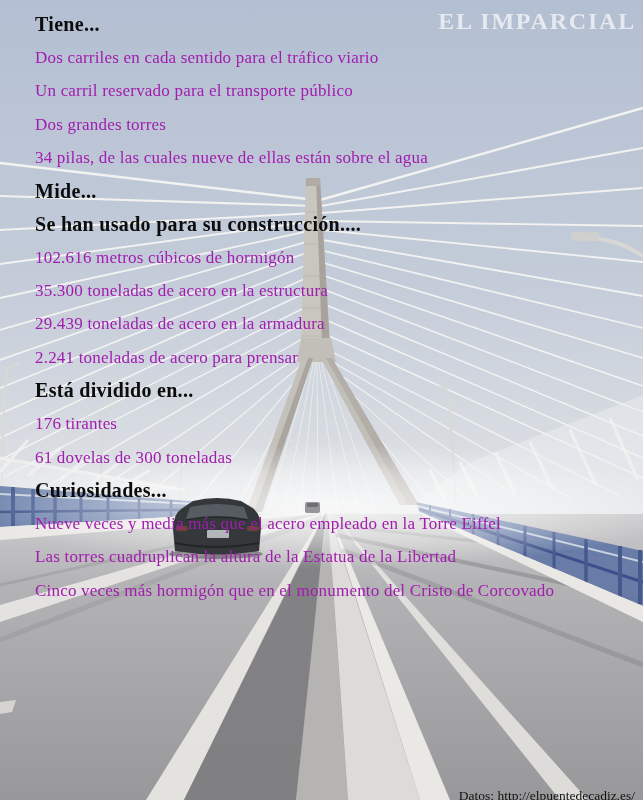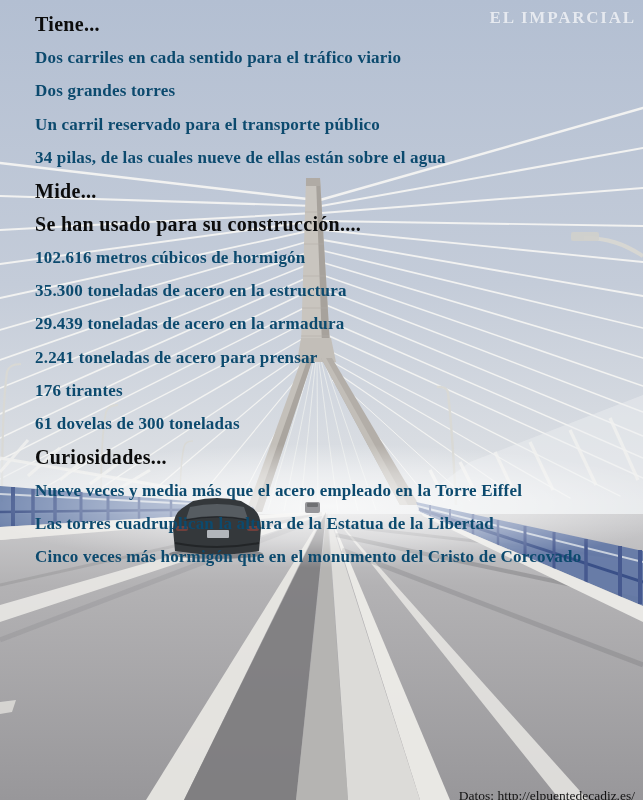--- a/index.html
+++ b/index.html
@@ -4,26 +4,26 @@
 <style>
   html,body { margin:0; padding:0; background:#222; }
   .stage {
     position:relative; width:643px; height:800px; overflow:hidden;
     font-family:"Liberation Serif", serif; background:#b7c3d5;
   }
   .stage svg { position:absolute; left:0; top:0; }
   .overlay { position:absolute; left:35px; top:8px; z-index:3; }
   .ln {
     height:33.3px; display:flex; align-items:center;
-    font-size:17px; color:#0c4a6e; letter-spacing:.2px; white-space:nowrap;font-weight:bold;
+    font-size:17px; color:#a21caf; letter-spacing:.2px; white-space:nowrap;
   }
   .hd { font-size:20px; font-weight:bold; color:#0c0c0c; letter-spacing:.3px; }
   .masthead {
     position:absolute; top:8px; right:7px; z-index:3;
-    font-size:17px; font-weight:bold; letter-spacing:1.8px;
+    font-size:24px; font-weight:bold; letter-spacing:1.8px;
     color:rgba(233,237,242,.93); text-shadow:0 0 1px rgba(175,186,202,.7);
   }
   .credit {
     position:absolute; top:788px; right:8px; z-index:3;
     font-size:13.5px; color:#121212;
   }
 </style>
 </head>
 <body>
 
@@ -235,29 +235,30 @@
       <rect x="207" y="530" width="22" height="8" rx="1" fill="#c9cdd2" opacity=".85"></rect>
       <path d="M175,543 Q217,551 259,543" stroke="#1e2023" stroke-width="2" fill="none" opacity=".8"></path>
     </g>
   </svg>
 
   <div class="masthead">EL IMPARCIAL</div>
 
   <div class="overlay">
     <div class="ln hd">Tiene...</div>
     <div class="ln">Dos carriles en cada sentido para el tráfico viario</div>
+    <div class="ln">Un carril reservado para el transporte público</div>
     <div class="ln">Dos grandes torres</div>
-    <div class="ln">Un carril reservado para el transporte público</div>
     <div class="ln">34 pilas, de las cuales nueve de ellas están sobre el agua</div>
     <div class="ln hd">Mide...</div>
     <div class="ln hd">Se han usado para su construcción....</div>
     <div class="ln">102.616 metros cúbicos de hormigón</div>
     <div class="ln">35.300 toneladas de acero en la estructura</div>
     <div class="ln">29.439 toneladas de acero en la armadura</div>
     <div class="ln">2.241 toneladas de acero para prensar</div>
+    <div class="ln hd">Está dividido en...</div>
     <div class="ln">176 tirantes</div>
     <div class="ln">61 dovelas de 300 toneladas</div>
     <div class="ln hd">Curiosidades...</div>
     <div class="ln">Nueve veces y media más que el acero empleado en la Torre Eiffel</div>
     <div class="ln">Las torres cuadruplican la altura de la Estatua de la Libertad</div>
     <div class="ln">Cinco veces más hormigón que en el monumento del Cristo de Corcovado</div>
   </div>
 
   <div class="credit">Datos: http://elpuentedecadiz.es/</div>
 

